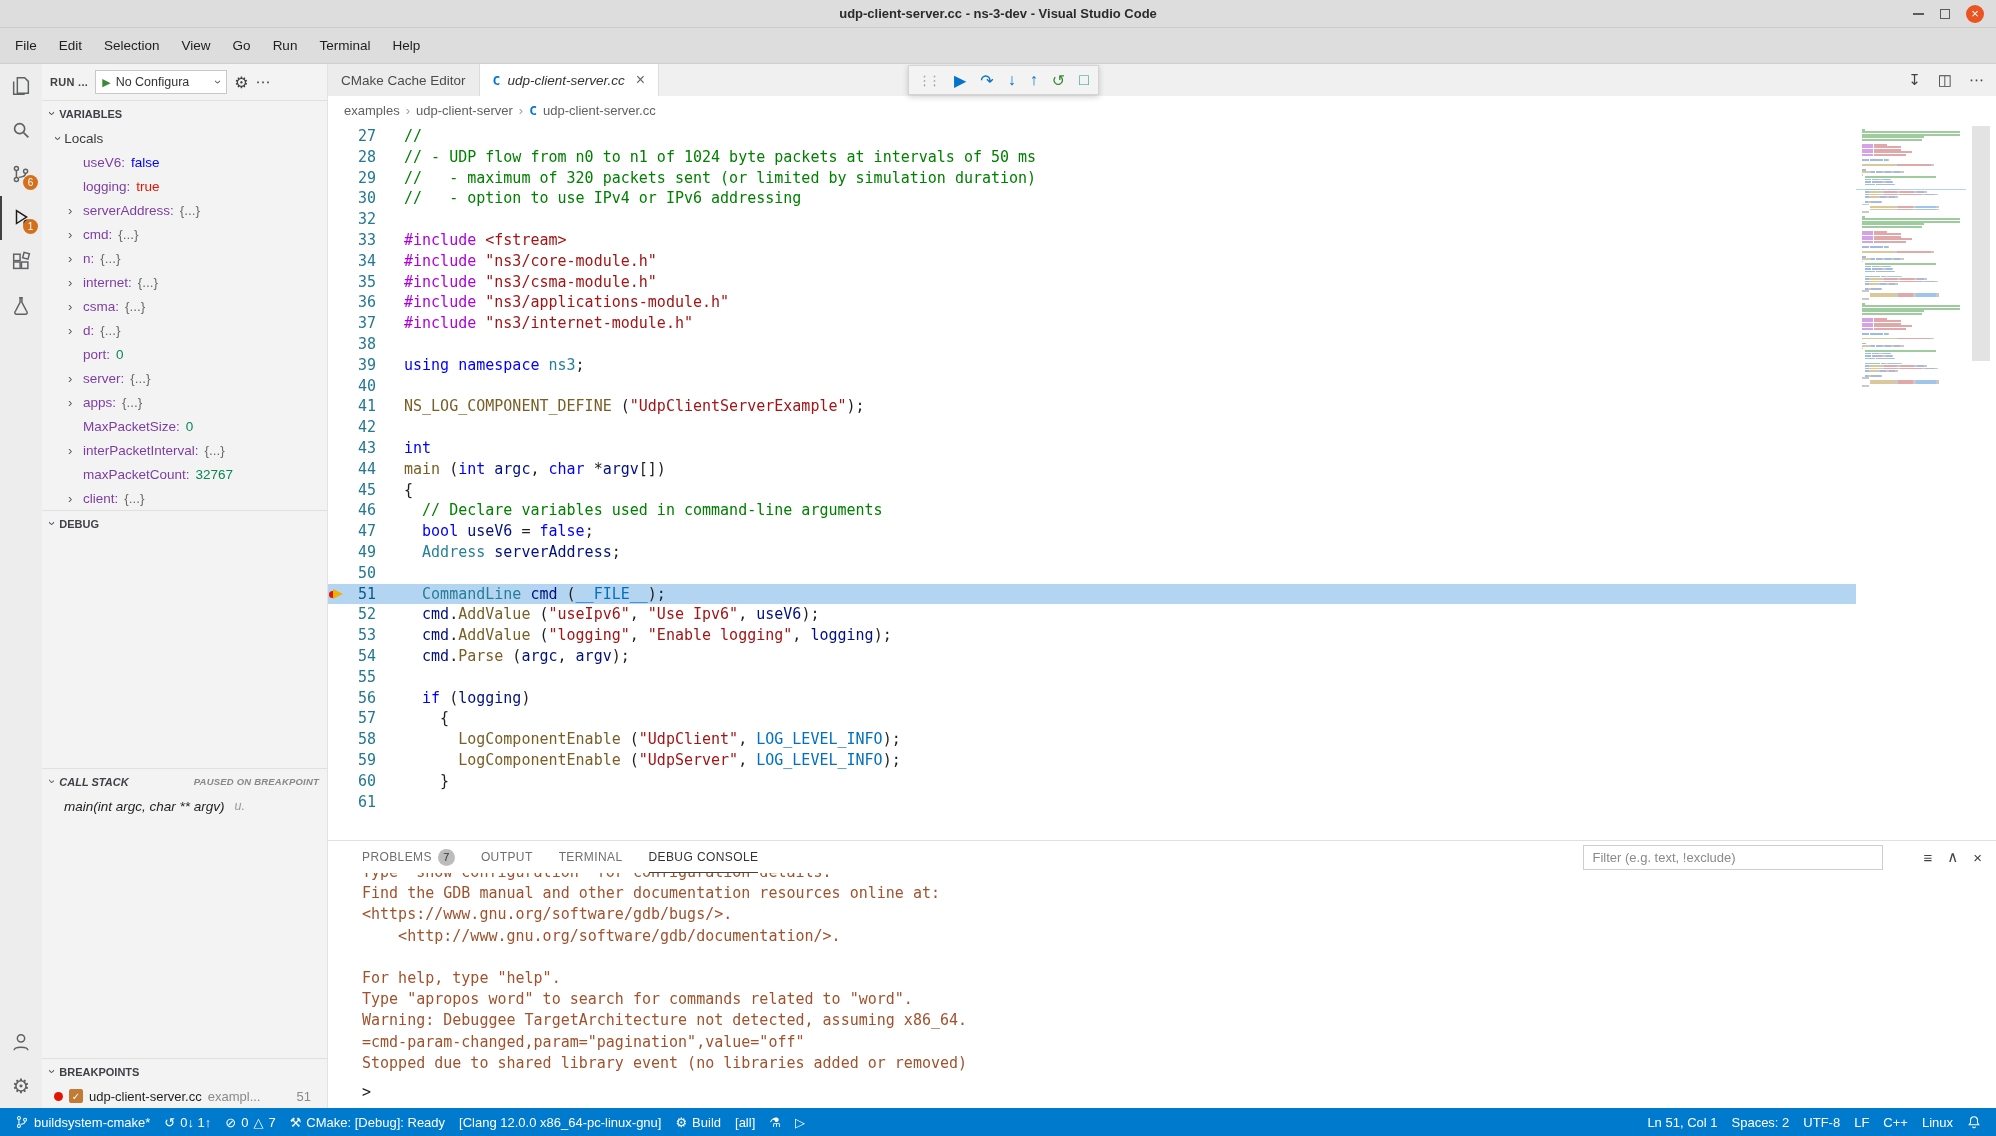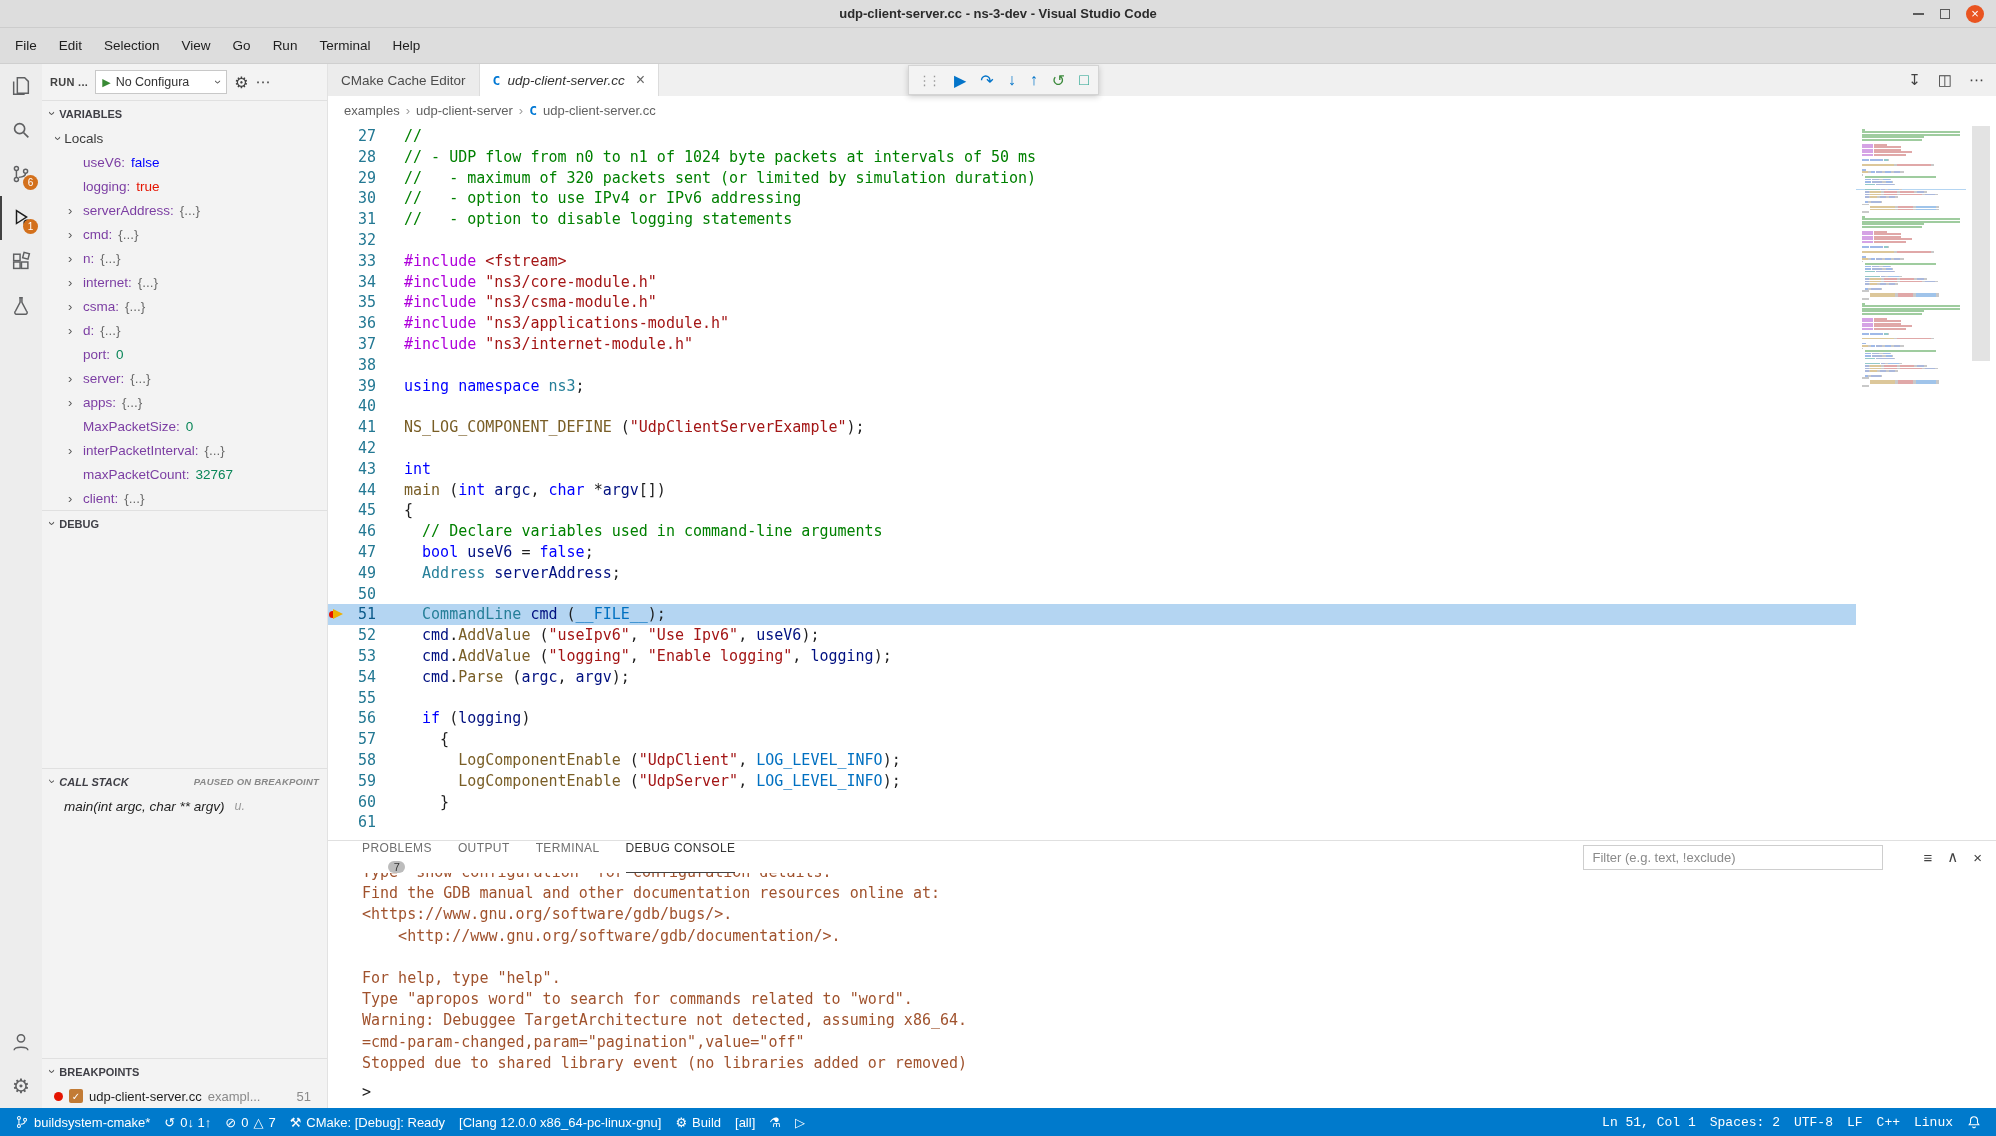--- a/index.html
+++ b/index.html
@@ -118,37 +118,37 @@
   .mm-f{background:#dcc79a;}
   .mm-v{background:#aab8dc;}
   .mm-p{background:#d5a3e5;}
   .mm-m{background:#a0c4ea;}
   .vscroll{position:absolute;top:0;right:0;bottom:0;width:30px;background:#fff;z-index:3;}
   .vscroll .slider{margin:2px 6px 0 6px;height:235px;background:rgba(60,60,60,.14);}
 
   
   .panel{height:268px;flex:none;border-top:1px solid #e0e0e0;display:flex;flex-direction:column;background:#fff;overflow:hidden;}
   .panel-tabs{height:32px;flex:none;display:flex;align-items:center;gap:26px;padding:0 14px 0 34px;}
-  .ptab{font-size:12px;letter-spacing:.4px;color:#6f6f6f;height:100%;display:flex;align-items:center;gap:6px;flex-direction:column;}
+  .ptab{font-size:12px;letter-spacing:.4px;color:#6f6f6f;height:100%;display:flex;align-items:center;gap:6px;}
   .ptab.active{color:#333;border-bottom:1px solid #424242;}
   .ptab-badge{min-width:17px;height:17px;border-radius:9px;background:#bcbcbc;color:#333;font-size:11px;display:flex;align-items:center;justify-content:center;padding:0 3px;}
   .panel-filter{margin-left:auto;width:300px;height:25px;border:1px solid #cecece;background:#fff;font-size:13px;padding:0 8px;color:#333;font-family:"Liberation Sans",sans-serif;}
   .panel-filter::placeholder{color:#8a8a8a;}
   .panel-icons{display:flex;align-items:center;gap:15px;color:#424242;font-size:15px;margin-left:14px;}
 
   .console{flex:1;display:flex;flex-direction:column;padding:0 0 0 34px;font-family:"DejaVu Sans Mono",monospace;font-size:15px;line-height:21.2px;color:#a0522d;overflow:hidden;}
   .console-line{white-space:pre;}
   .console-line.clipped{margin-top:-11px;}
   .console-prompt{margin-top:auto;padding-bottom:5px;color:#222;}
 
   
   .statusbar{height:28px;flex:none;background:#007acc;color:#fff;display:flex;align-items:center;font-size:13px;padding:0 8px;overflow:hidden;}
   .sb-item{display:flex;align-items:center;gap:5px;padding:0 7px;height:100%;white-space:nowrap;}
   .sb-ico{font-size:13px;}
-  .sb-right{margin-left:auto;display:flex;height:100%;font-family:Liberation Mono, monospace;}
+  .sb-right{margin-left:auto;display:flex;height:100%;}
   .sb-item svg{width:14px;height:14px;}
 </style>
 </head>
 <body>
 
 <div id="app">
 
   <div class="titlebar">
     <div class="title">udp-client-server.cc - ns-3-dev - Visual Studio Code</div>
     <div class="win-controls">
@@ -395,21 +395,20 @@
         <span class="cpp-icon">C</span>
         <span>udp-client-server.cc</span>
       </div>
 
       <div class="code-area">
         <div class="code-lines">
             <div class="code-line"><span class="glyph"></span><span class="lnum">27</span><span class="ltext"><span class="tk-c">//</span></span></div>
             <div class="code-line"><span class="glyph"></span><span class="lnum">28</span><span class="ltext"><span class="tk-c">// - UDP flow from n0 to n1 of 1024 byte packets at intervals of 50 ms</span></span></div>
             <div class="code-line"><span class="glyph"></span><span class="lnum">29</span><span class="ltext"><span class="tk-c">//   - maximum of 320 packets sent (or limited by simulation duration)</span></span></div>
             <div class="code-line"><span class="glyph"></span><span class="lnum">30</span><span class="ltext"><span class="tk-c">//   - option to use IPv4 or IPv6 addressing</span></span></div>
-            <div class="code-line"><span class="glyph"></span><span class="lnum">31</span><span class="ltext"><span class="tk-c">//   - option to disable logging statements</span></span></div>
             <div class="code-line"><span class="glyph"></span><span class="lnum">32</span><span class="ltext"></span></div>
             <div class="code-line"><span class="glyph"></span><span class="lnum">33</span><span class="ltext"><span class="tk-p">#include</span><span class="tk-d"> </span><span class="tk-s">&lt;fstream&gt;</span></span></div>
             <div class="code-line"><span class="glyph"></span><span class="lnum">34</span><span class="ltext"><span class="tk-p">#include</span><span class="tk-d"> </span><span class="tk-s">"ns3/core-module.h"</span></span></div>
             <div class="code-line"><span class="glyph"></span><span class="lnum">35</span><span class="ltext"><span class="tk-p">#include</span><span class="tk-d"> </span><span class="tk-s">"ns3/csma-module.h"</span></span></div>
             <div class="code-line"><span class="glyph"></span><span class="lnum">36</span><span class="ltext"><span class="tk-p">#include</span><span class="tk-d"> </span><span class="tk-s">"ns3/applications-module.h"</span></span></div>
             <div class="code-line"><span class="glyph"></span><span class="lnum">37</span><span class="ltext"><span class="tk-p">#include</span><span class="tk-d"> </span><span class="tk-s">"ns3/internet-module.h"</span></span></div>
             <div class="code-line"><span class="glyph"></span><span class="lnum">38</span><span class="ltext"></span></div>
             <div class="code-line"><span class="glyph"></span><span class="lnum">39</span><span class="ltext"><span class="tk-k">using</span><span class="tk-d"> </span><span class="tk-k">namespace</span><span class="tk-d"> </span><span class="tk-t">ns3</span><span class="tk-d">;</span></span></div>
             <div class="code-line"><span class="glyph"></span><span class="lnum">40</span><span class="ltext"></span></div>
             <div class="code-line"><span class="glyph"></span><span class="lnum">41</span><span class="ltext"><span class="tk-f">NS_LOG_COMPONENT_DEFINE</span><span class="tk-d"> (</span><span class="tk-s">"UdpClientServerExample"</span><span class="tk-d">);</span></span></div>

